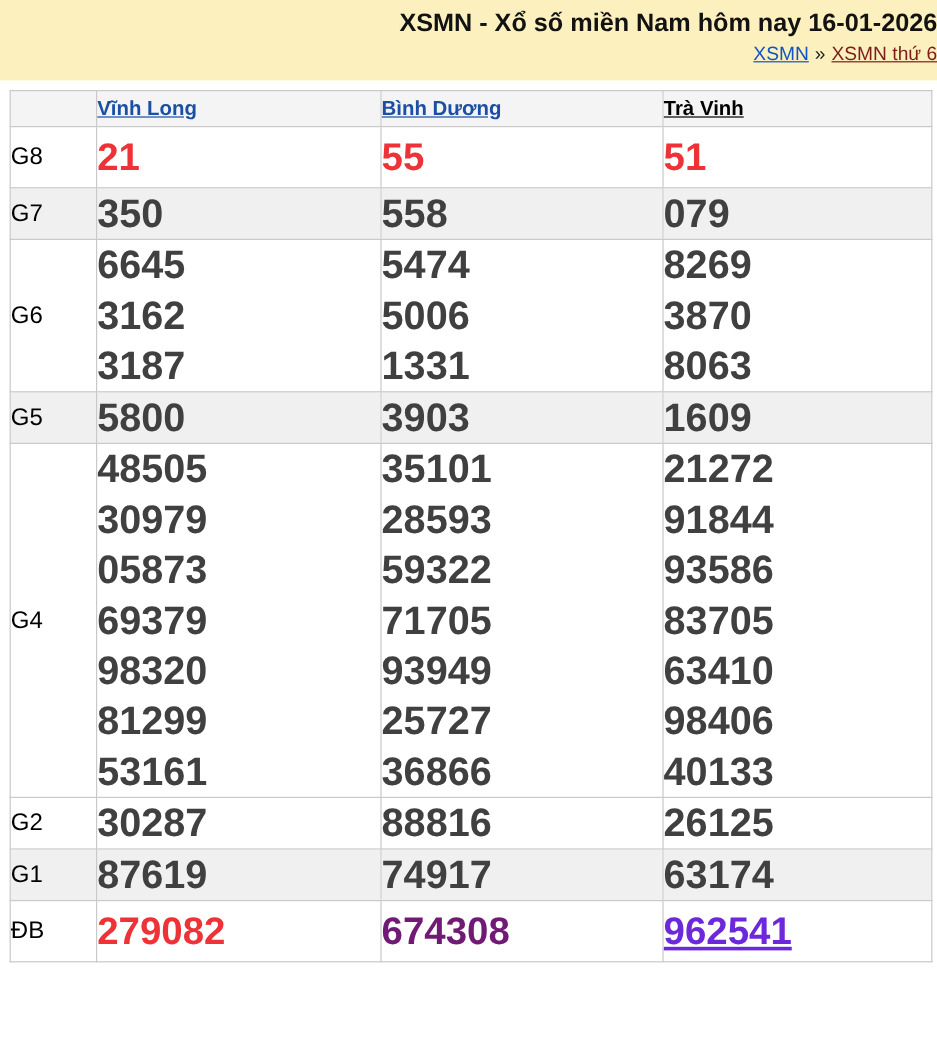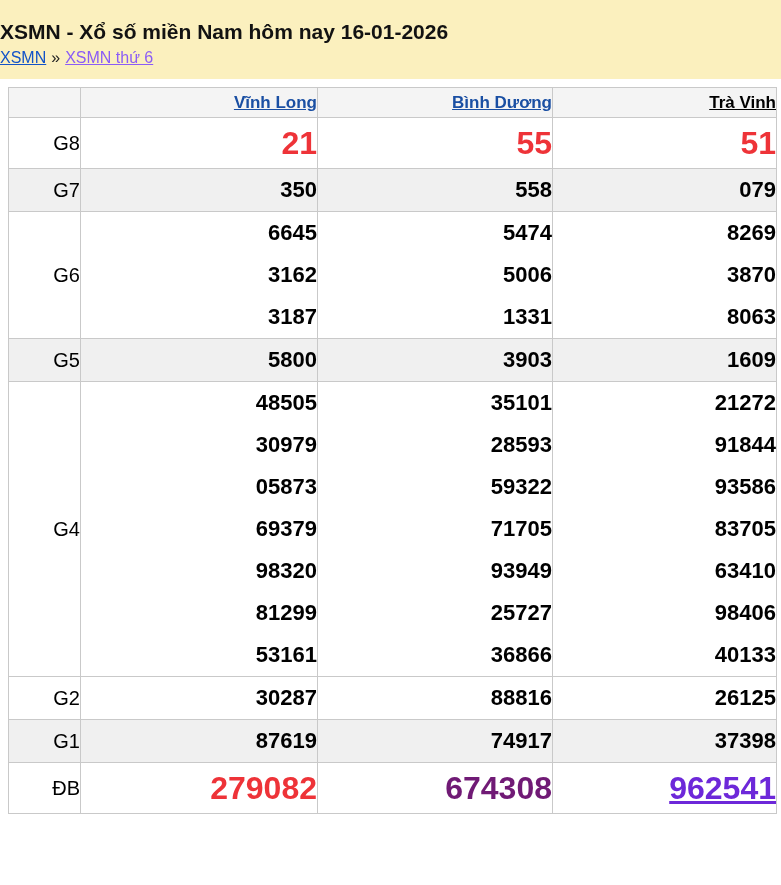--- a/index.html
+++ b/index.html
@@ -5,63 +5,63 @@
   html,body { margin:0; padding:0; }
   body {
     width:781px; height:885px; overflow:hidden;
     background:#ffffff;
     font-family:"Liberation Sans", sans-serif;
     -webkit-font-smoothing:antialiased;
   }
   
   .band {
     background:#FBF0BE;
-    padding:20px 0 12px;
-    text-align:left;
+    padding:8px 0 12px;
+    text-align:right;
   }
   .title {
     font-size:21px; line-height:24px;
     font-weight:bold; color:#121212;
   }
   .crumb {
     margin-top:5px; font-size:16px; line-height:18px; color:#222;
   }
   .crumb a {
     color:#1353C8; text-decoration:underline; cursor:pointer;
   }
   .crumb .sep { margin:0 5px; color:#222; }
 
   
   table.results {
     border-collapse:collapse; table-layout:fixed;
     margin:8px 0 0 8px; width:768px;
   }
   table.results th, table.results td {
-    border:1px solid #C9C9C9; text-align:right; padding:0;
+    border:1px solid #C9C9C9; text-align:left; padding:0;
     vertical-align:middle; overflow:hidden;
   }
   thead th { background:#F4F4F4; height:29px; font-size:17px; }
   thead th a {
     color:#1A4FA3; font-weight:bold; text-decoration:underline; cursor:pointer;
   }
   tbody tr.stripe td { background:#F0F0F0; }
   td.lbl { font-size:20px; font-weight:400; color:#000; }
   .num {
-    font-size:22px; font-weight:bold; color:#000000; line-height:42px;
+    font-size:33px; font-weight:bold; color:#404040; line-height:42px;
     white-space:nowrap;
   }
   .num.big { font-size:32px; line-height:50px; color:#EE3338; }
 </style>
 </head>
 <body>
 
 <div class="band" style="background: rgb(251, 240, 190);">
   <div class="title">XSMN - Xổ số miền Nam hôm nay 16-01-2026</div>
   <div class="crumb">
-    <a style="color: rgb(19, 83, 200);">XSMN</a><span class="sep">»</span><a style="color: #8b5cf6;">XSMN thứ 6</a>
+    <a style="color: rgb(19, 83, 200);">XSMN</a><span class="sep">»</span><a style="color: #7f1d1d;">XSMN thứ 6</a>
   </div>
 </div>
 
 <table class="results">
   <colgroup>
     <col style="width:72px">
     <col style="width:237px">
     <col style="width:235px">
     <col style="width:224px">
   </colgroup>
@@ -172,21 +172,21 @@
       </tr>
       <tr class="stripe">
         <td class="lbl">G1</td>
         <td>
           <div class="num">87619</div>
         </td>
         <td>
           <div class="num">74917</div>
         </td>
         <td>
-          <div class="num">37398</div>
+          <div class="num">63174</div>
         </td>
       </tr>
       <tr>
         <td class="lbl">ĐB</td>
         <td>
           <div class="num big" style="color: rgb(238, 51, 56);">279082</div>
         </td>
         <td>
           <div class="num big" style="color: #701a75;">674308</div>
         </td>

